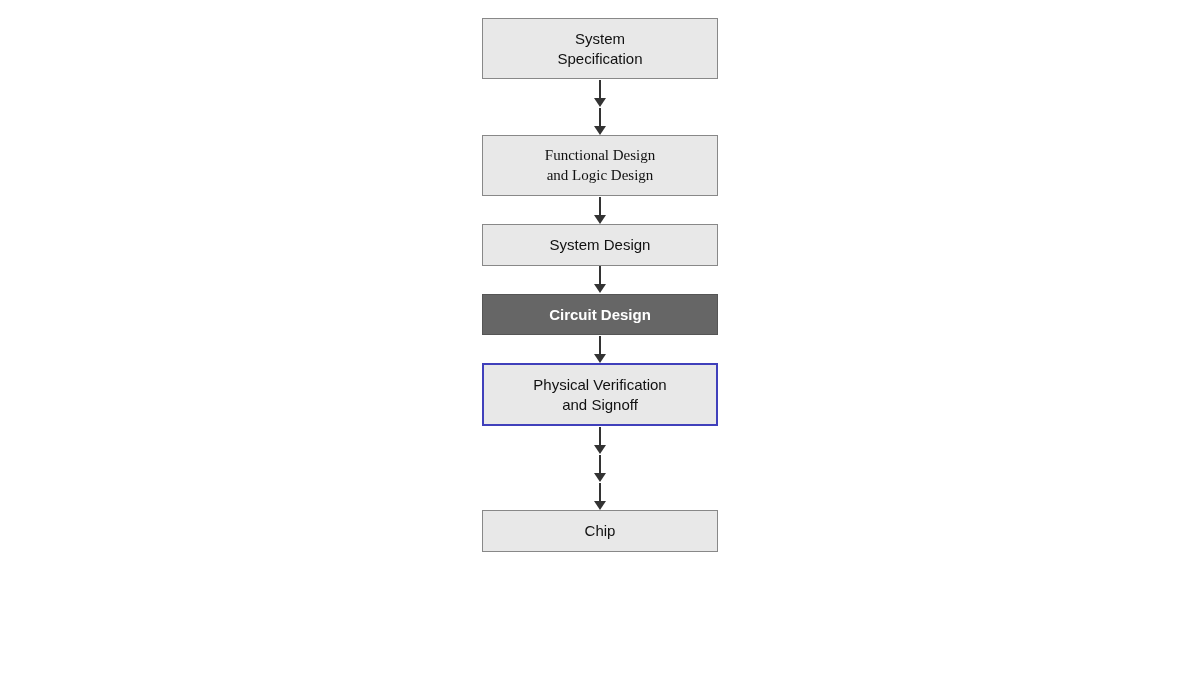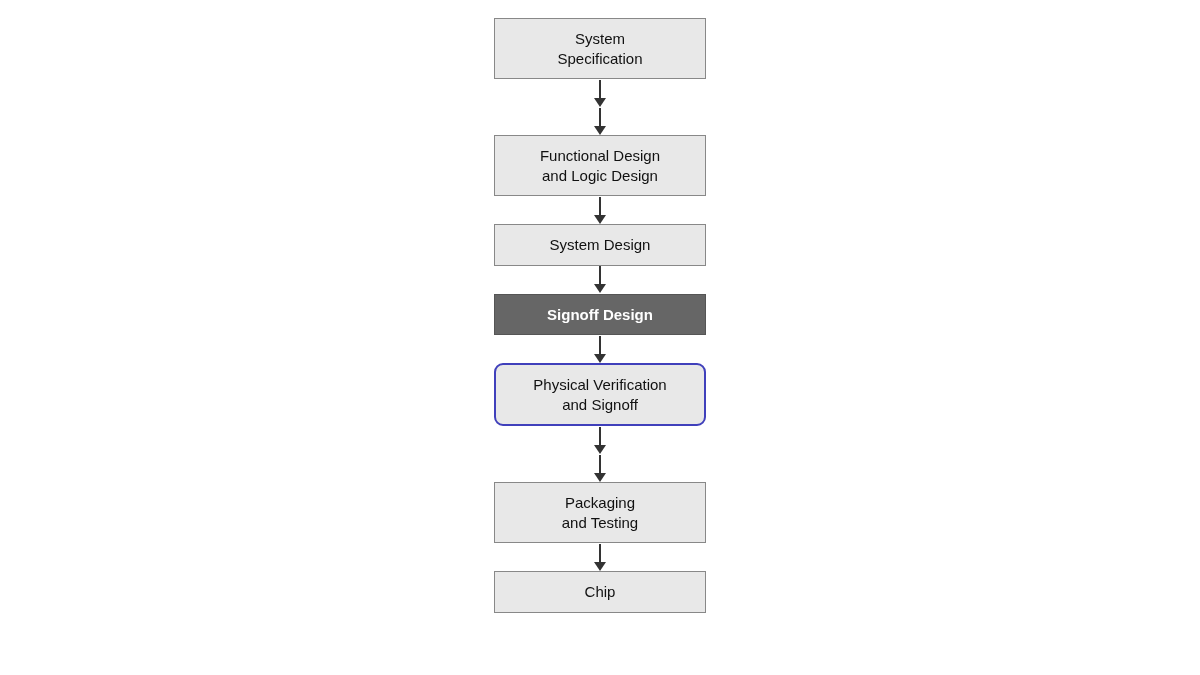--- a/index.html
+++ b/index.html
@@ -17,21 +17,21 @@
     .flowchart-container {
       display: flex;
       flex-direction: column;
       align-items: center;
       padding: 10px 0;
       width: 240px;
       margin-top: 8px;
     }
 
     .flow-box {
-      width: 212px;
+      width: 236px;
       border: 1.5px solid #888;
       background: #e8e8e8;
       text-align: center;
       padding: 10px 12px;
       font-size: 15px;
       font-weight: 400;
       color: #111;
       line-height: 1.3;
     }
 
@@ -77,46 +77,44 @@
 <div class="flow-box" style="white-space: pre-line;">System
 Specification</div>
     <div class="arrow">
       <div class="arrow-line"></div>
       <div class="arrow-head"></div>
     </div>
     <div class="arrow">
       <div class="arrow-line"></div>
       <div class="arrow-head"></div>
     </div>
-    <div class="flow-box" style="white-space: pre-line;">Functional Design
+    <div class="flow-box" style="white-space: pre-line; font-family: Liberation Serif, serif;">Functional Design
 and Logic Design</div>
     <div class="arrow">
       <div class="arrow-line"></div>
       <div class="arrow-head"></div>
     </div>
     <div class="flow-box" style="white-space: pre-line;">System Design</div>
     <div class="arrow">
       <div class="arrow-line"></div>
       <div class="arrow-head"></div>
     </div>
-    <div class="flow-box dark" style="white-space: pre-line;">Signoff Design</div>
+    <div class="flow-box dark" style="white-space: pre-line;">Circuit Design</div>
     <div class="arrow">
       <div class="arrow-line"></div>
       <div class="arrow-head"></div>
     </div>
-    <div class="flow-box highlighted" style="white-space: pre-line; border-radius: 9px;">Physical Verification
+    <div class="flow-box highlighted" style="white-space: pre-line;">Physical Verification
 and Signoff</div>
     <div class="arrow">
       <div class="arrow-line"></div>
       <div class="arrow-head"></div>
     </div>
     <div class="arrow">
       <div class="arrow-line"></div>
       <div class="arrow-head"></div>
     </div>
-    <div class="flow-box" style="white-space: pre-line;">Packaging
-and Testing</div>
     <div class="arrow">
       <div class="arrow-line"></div>
       <div class="arrow-head"></div>
     </div>
     <div class="flow-box" style="white-space: pre-line;">Chip</div>
   </div>
 
 </body></html>

